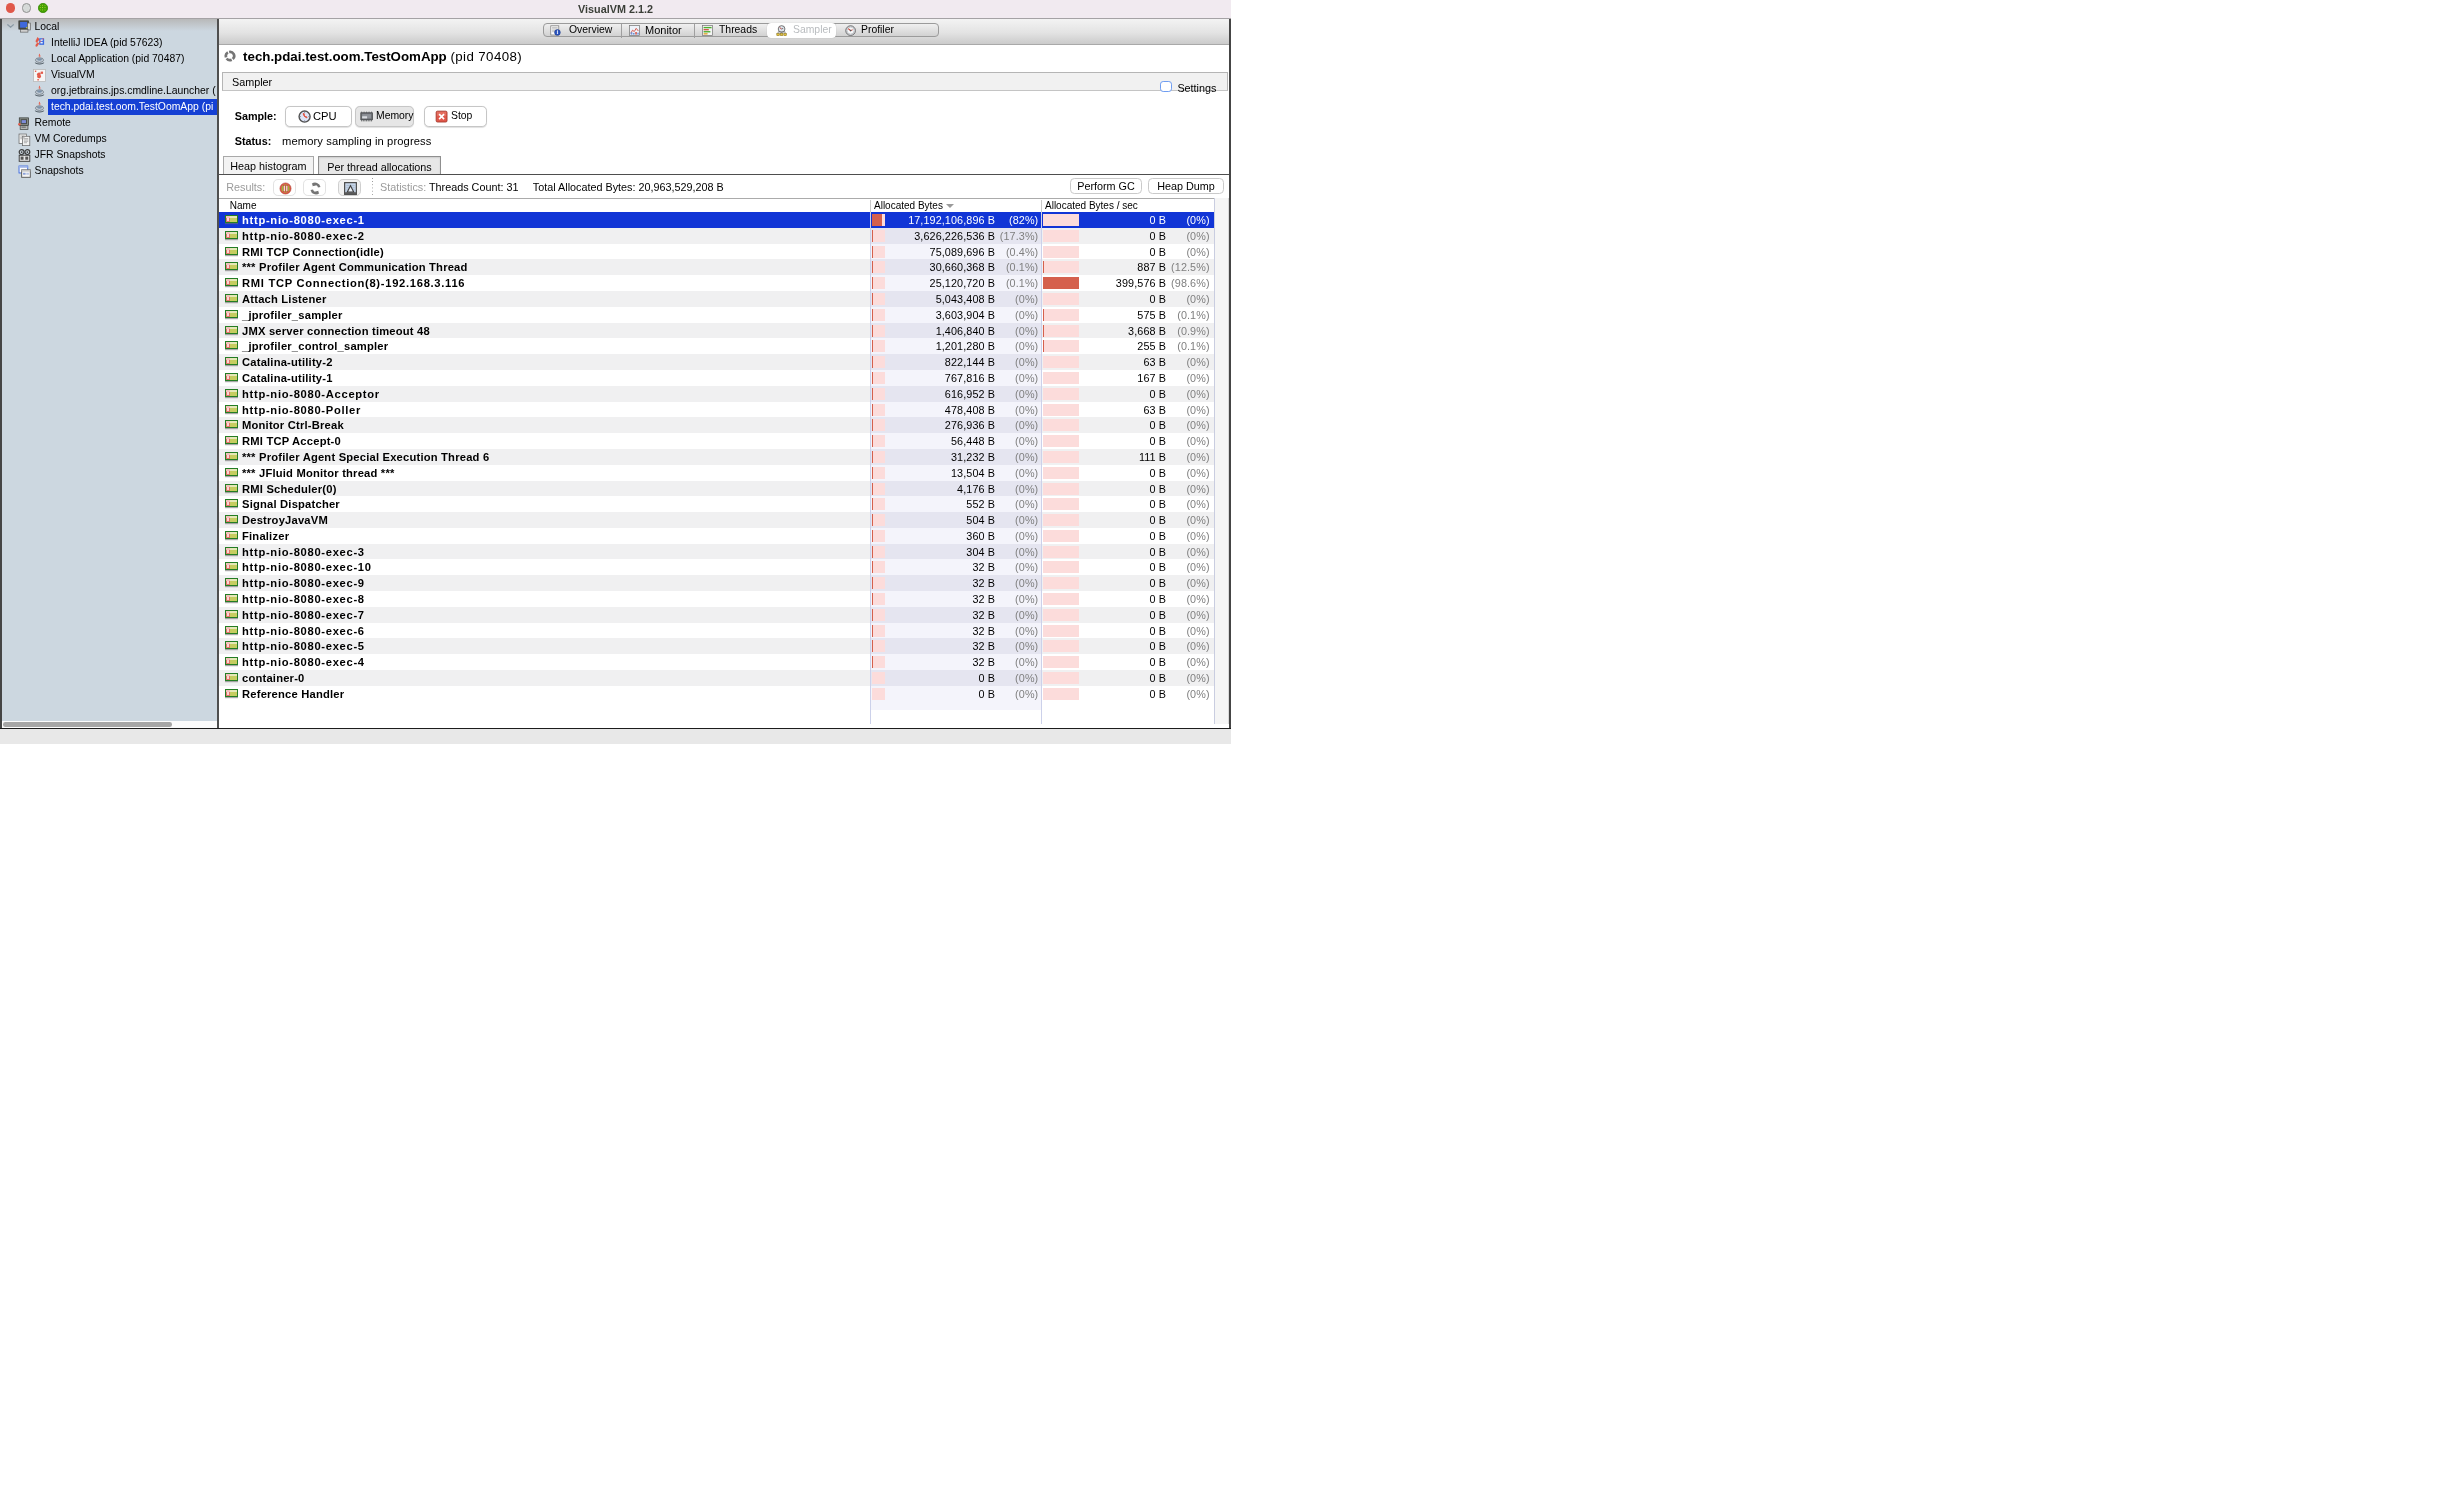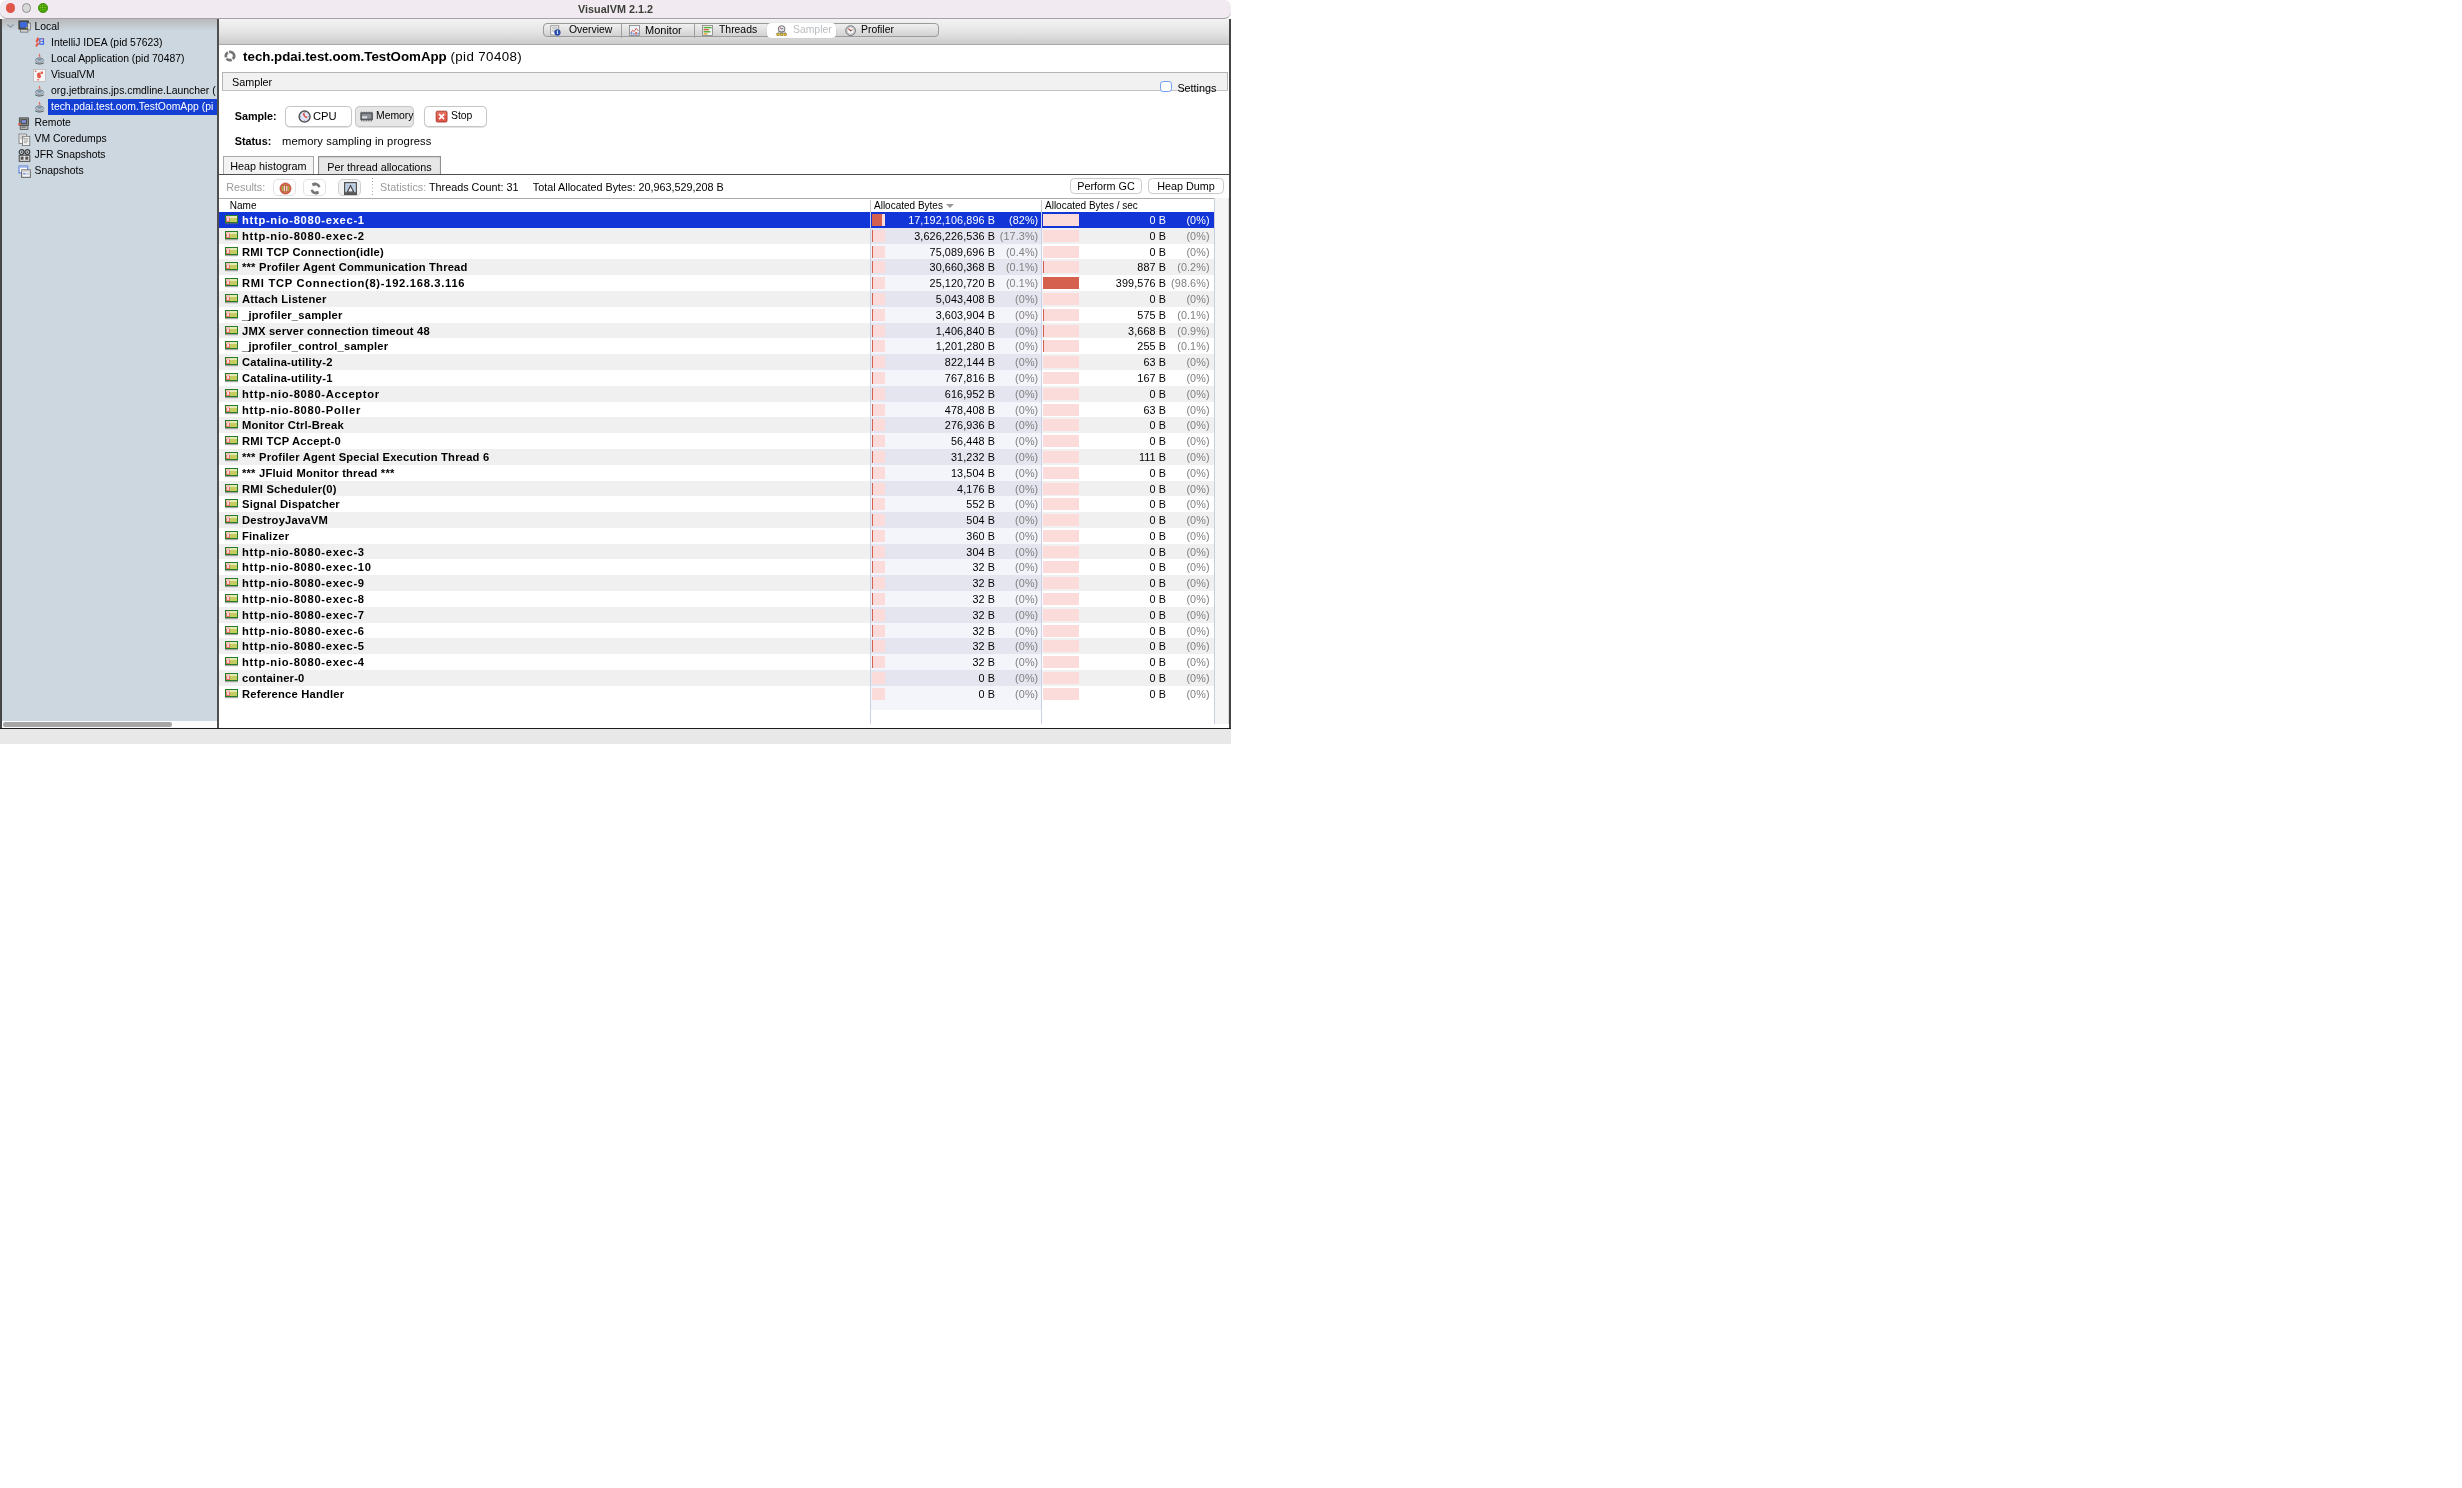--- a/index.html
+++ b/index.html
@@ -1,19 +1,19 @@
 <!DOCTYPE html>
 <html style="font-size:13px"><head><meta charset="utf-8"><title>VisualVM 2.1.2</title>
 <style>
 * { margin:0; padding:0; box-sizing:border-box; }
 html,body { width:1231px; height:744px; overflow:hidden; font-family:"Liberation Sans", sans-serif; }
 #win { position:absolute; inset:0; width:1231px; height:744px; background:#fff; }
 
 
-#titlebar { position:absolute; left:0; top:0; width:1231px; height:19px; background:#f1eaf0; border-bottom:0.4px solid #a5a2a5;border-radius:7px; }
+#titlebar { position:absolute; left:0; top:0; width:1231px; height:19px; background:#f1eaf0; border-bottom:0.4px solid #a5a2a5; }
 #titlebar .t { position:absolute; left:0; right:0; top:2.8px; text-align:center; font-size:10.8px; font-weight:bold; color:#3b3f38; }
 .tl { position:absolute; top:3.3px; width:9.6px; height:9.6px; border-radius:50%; }
 #tl-r { left:5.8px;  background:#e0574a; }
 #tl-y { left:21.5px; background:#d6d9d8; border:0.4px solid #929292; }
 #tl-g { left:38px; background:#44a203; border:0.4px solid #3b8d05;
   background-image:radial-gradient(#cadc39 0.6px, transparent 0.6px); background-size:2.4px 2.4px; }
 
 
 #leftedge  { position:absolute; left:0; top:19px; width:2px; height:709px; background:#454545; }
 #rightedge { position:absolute; left:1229px; top:19px; width:2px; height:709px; background:#454545; }
@@ -464,21 +464,21 @@
               <div class="fill" style="width:0.8px"></div>
             </div>
             <span class="val">30,660,368 B</span>
             <span class="pct">(0.1%)</span>
           </div>
 <div class="scc">
             <div class="track ts">
               <div class="fill" style="width:0.8px"></div>
             </div>
             <span class="val">887 B</span>
-            <span class="pct">(0.2%)</span>
+            <span class="pct">(12.5%)</span>
           </div>
 </div>
 <div class="row even" style="top:63px">
 <div class="nc">
             <span class="ticon"></span>
             <span class="nm wd">RMI TCP Connection(8)-192.168.3.116</span>
           </div>
 <div class="abc">
             <div class="track ta">
               <div class="fill" style="width:0.8px"></div>

